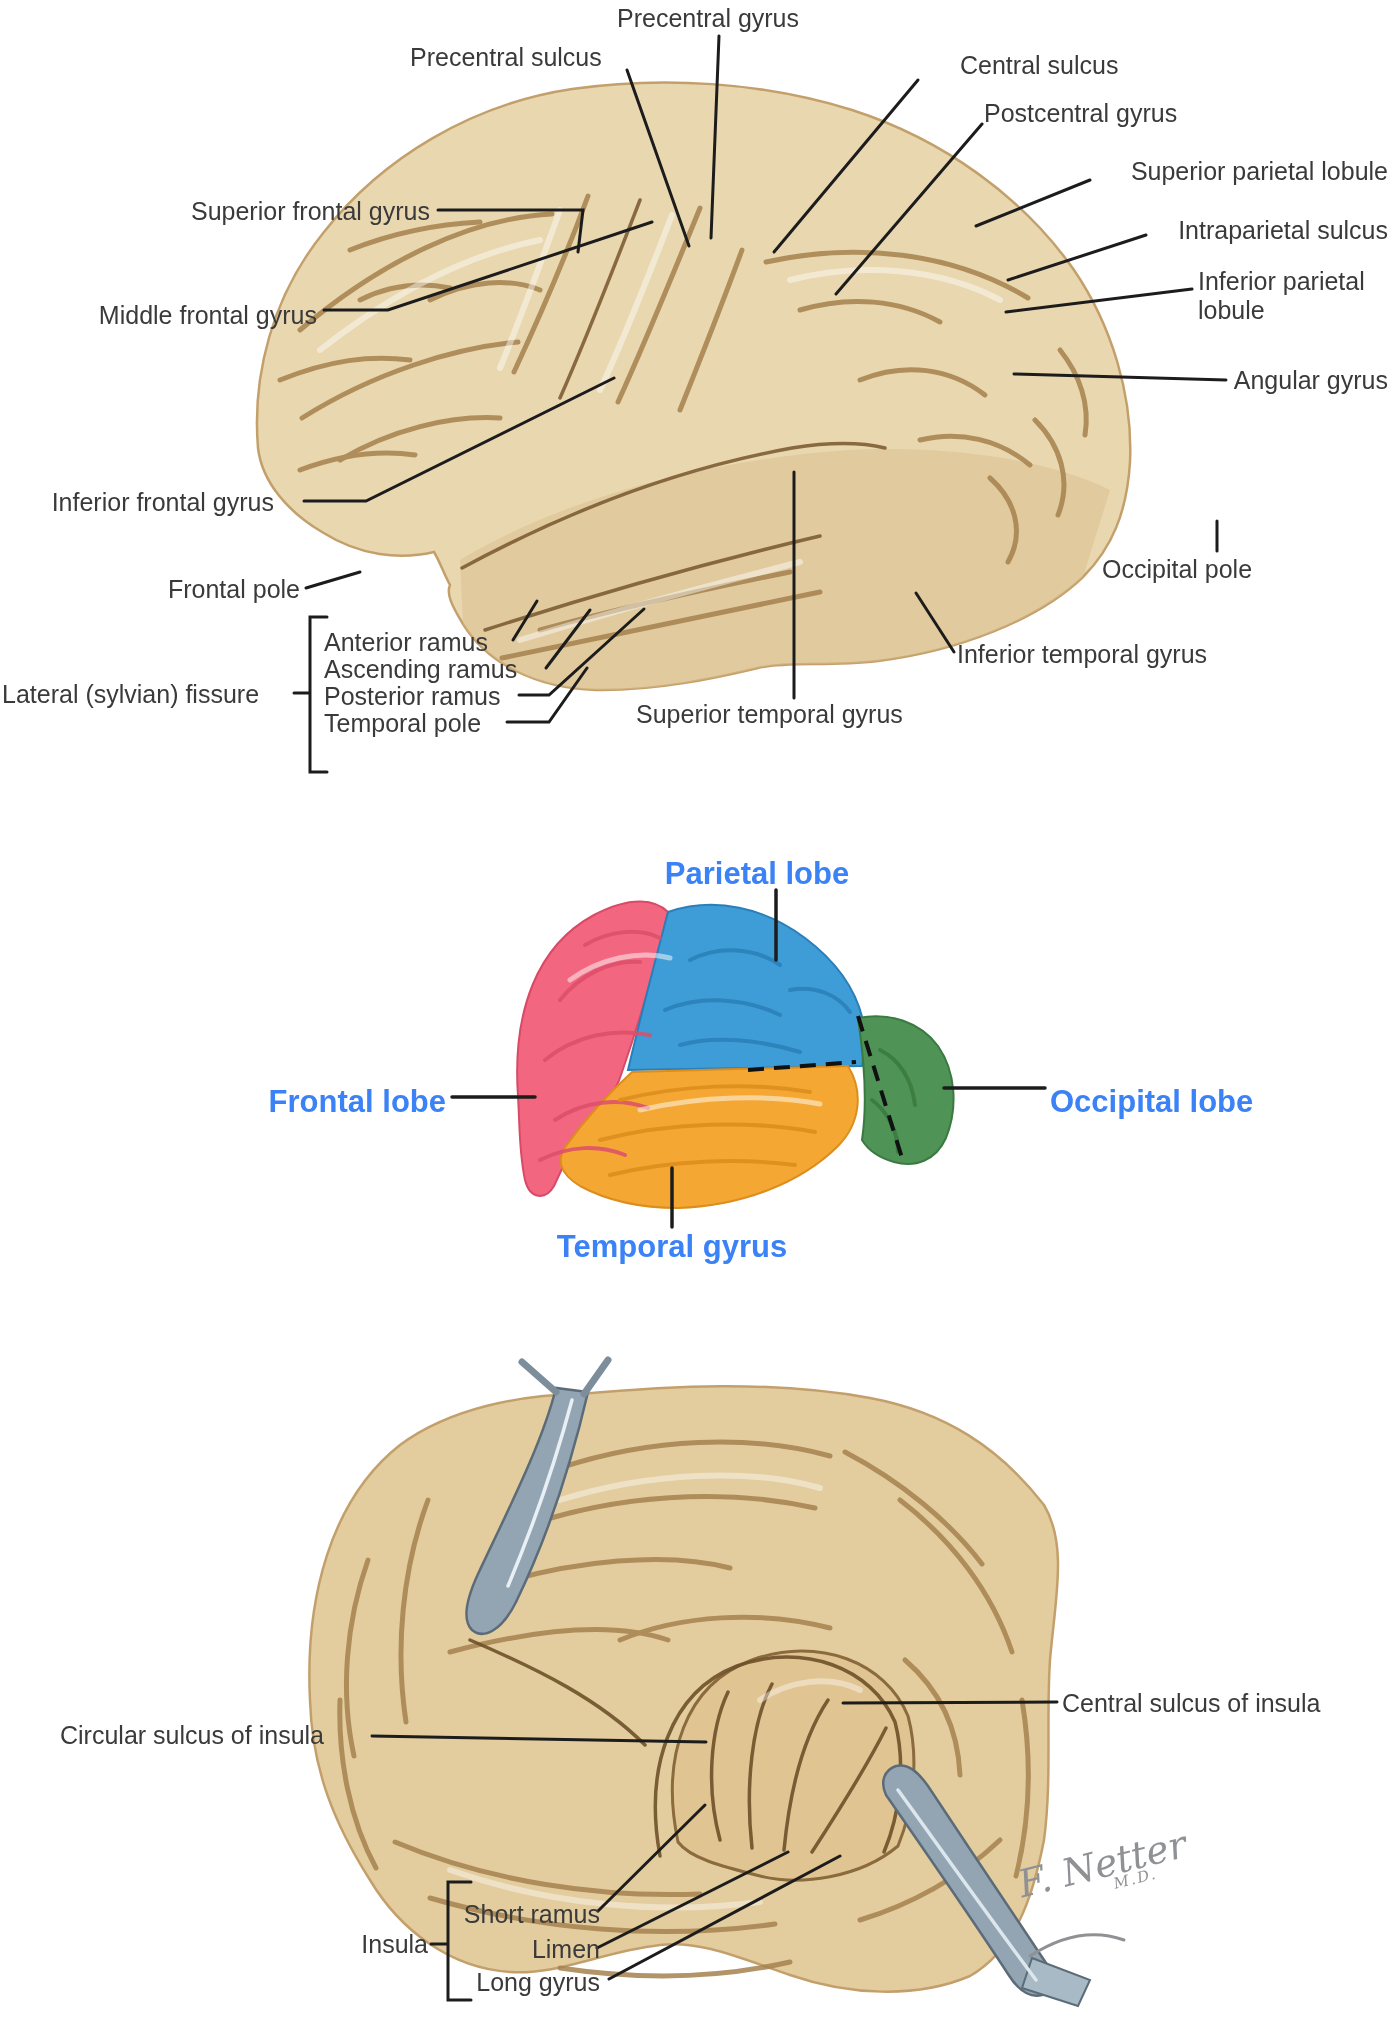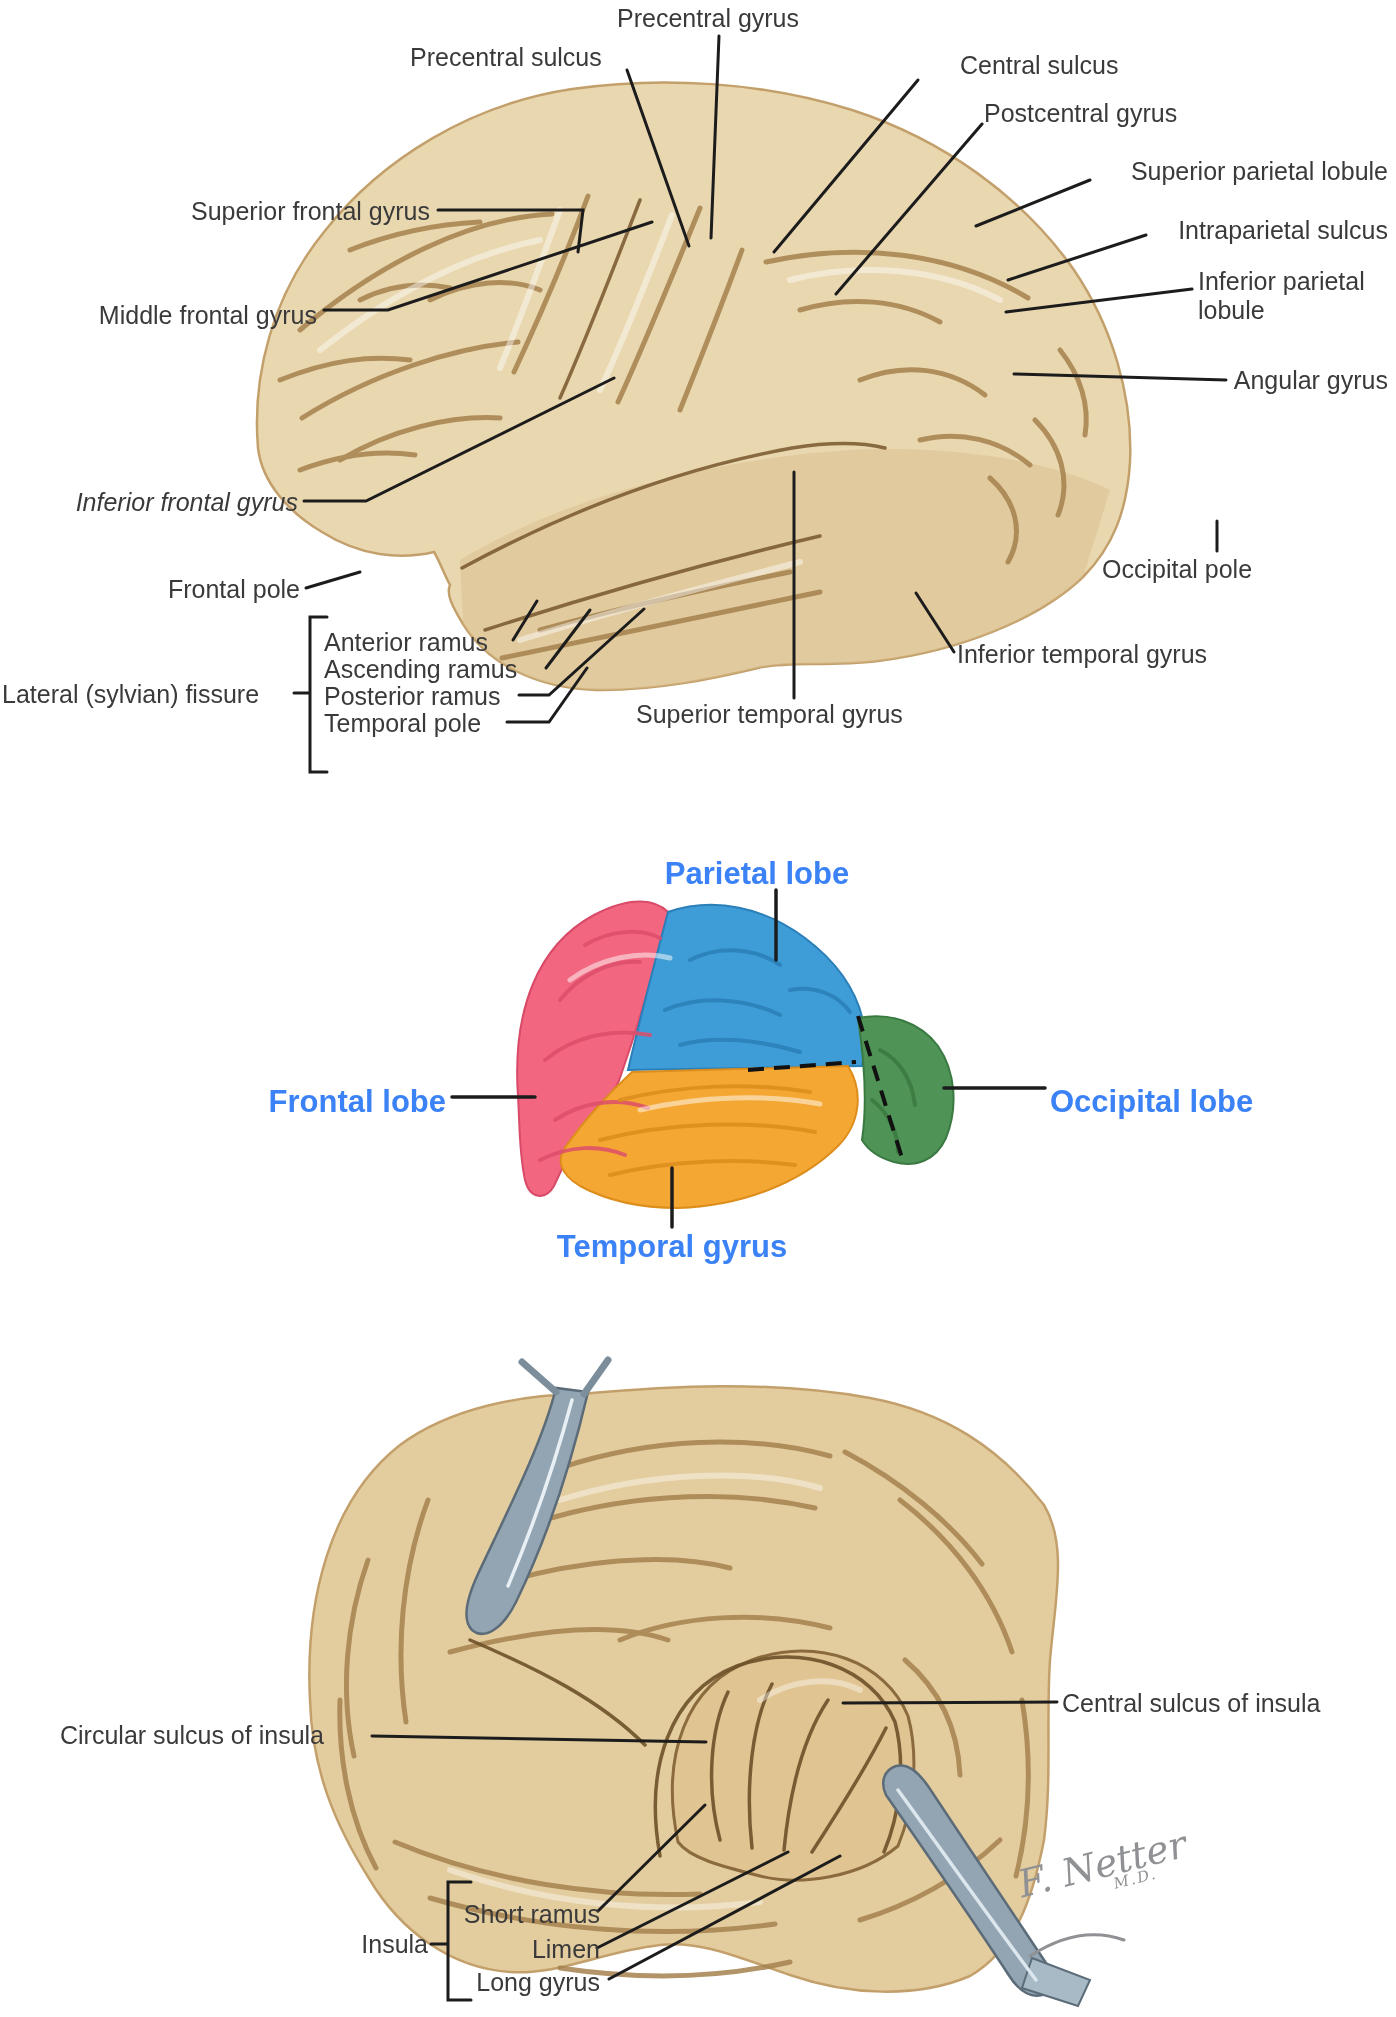--- a/index.html
+++ b/index.html
@@ -214,21 +214,21 @@
   <div class="lbl" style="left:617px;top:4px;">Precentral gyrus</div>
   <div class="lbl" style="left:410px;top:43px;">Precentral sulcus</div>
   <div class="lbl" style="left:960px;top:51px;">Central sulcus</div>
   <div class="lbl" style="left:984px;top:99px;">Postcentral gyrus</div>
   <div class="lbl" style="right:8px;top:157px;margin-left:8px;">Superior parietal lobule</div>
   <div class="lbl" style="right:8px;top:216px;">Intraparietal sulcus</div>
   <div class="lbl wrap" style="left:1198px;top:267px;width:205px;">Inferior parietal lobule</div>
   <div class="lbl" style="right:8px;top:366px;">Angular gyrus</div>
   <div class="lbl" style="right:966px;top:197px;">Superior frontal gyrus</div>
   <div class="lbl" style="right:1079px;top:301px;">Middle frontal gyrus</div>
-  <div class="lbl" style="right:1098px;top:488px;font-style:italic;">Inferior frontal gyrus</div>
+  <div class="lbl" style="right:1122px;top:488px;">Inferior frontal gyrus</div>
   <div class="lbl" style="right:1096px;top:575px;">Frontal pole</div>
   <div class="lbl" style="left:2px;top:680px;">Lateral (sylvian) fissure</div>
   <div class="lbl" style="left:324px;top:628px;">Anterior ramus</div>
   <div class="lbl" style="left:324px;top:655px;">Ascending ramus</div>
   <div class="lbl" style="left:324px;top:682px;">Posterior ramus</div>
   <div class="lbl" style="left:324px;top:709px;">Temporal pole</div>
   <div class="lbl" style="left:1102px;top:555px;text-align:center;">Occipital pole</div>
   <div class="lbl" style="left:957px;top:640px;">Inferior temporal gyrus</div>
   <div class="lbl" style="left:636px;top:700px;">Superior temporal gyrus</div>
 

